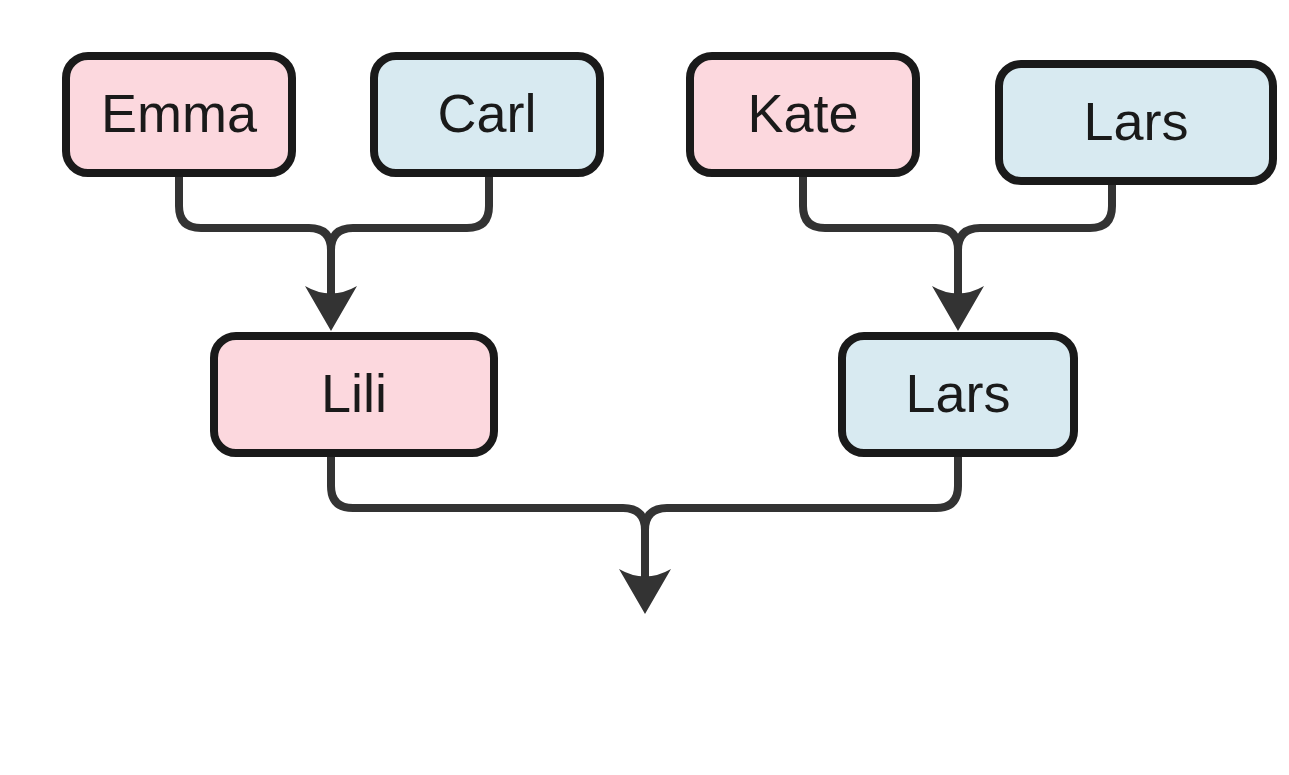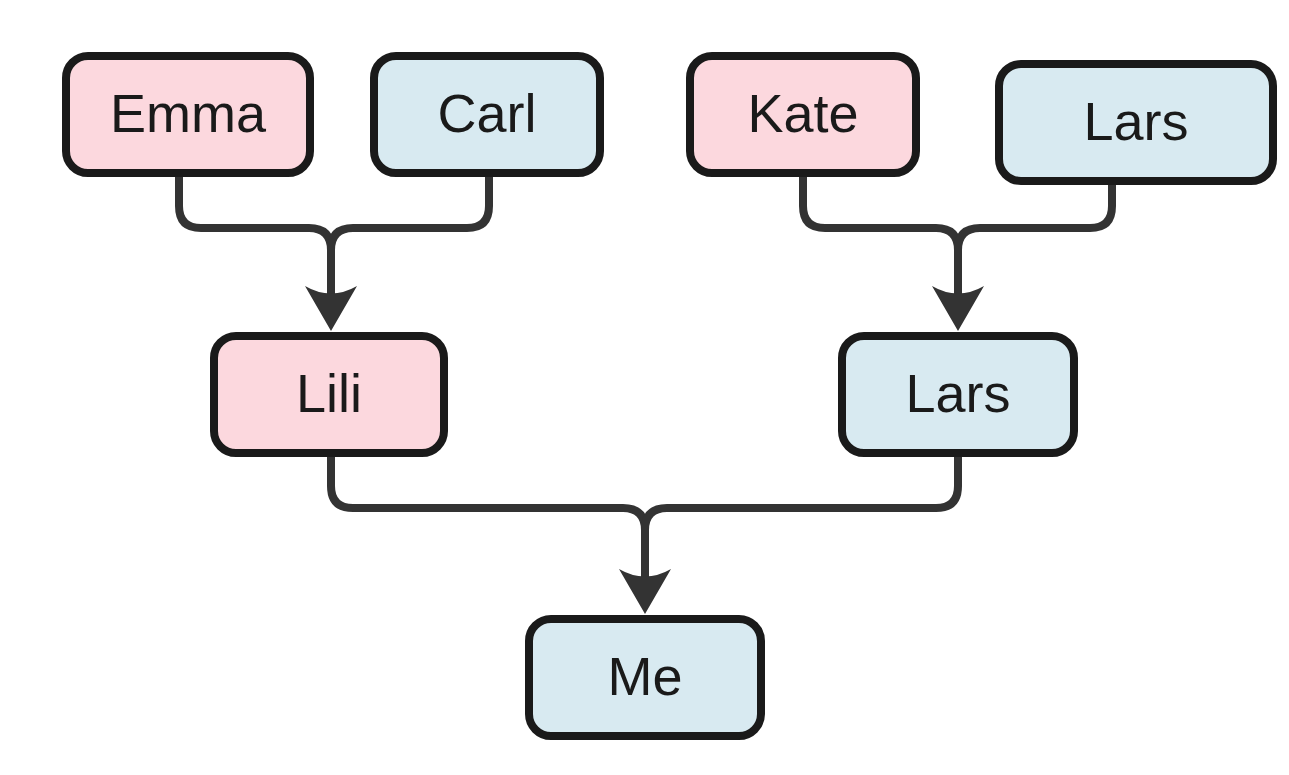--- a/index.html
+++ b/index.html
@@ -64,37 +64,34 @@
 
     <path class="edge" d="M803 177 L803 206 Q803 228 825 228 L936 228 Q958 228 958 250 L958 305"></path>
     <path class="edge" d="M1112 177 L1112 206 Q1112 228 1090 228 L980 228 Q958 228 958 250 L958 305"></path>
     <path class="arrowhead" d="M958 331 L932 286 Q958 301 984 286 Z"></path>
 
     <path class="edge" d="M331 457 L331 486 Q331 508 353 508 L623 508 Q645 508 645 530 L645 588"></path>
     <path class="edge" d="M958 457 L958 486 Q958 508 936 508 L667 508 Q645 508 645 530 L645 588"></path>
     <path class="arrowhead" d="M645 614 L619 569 Q645 584 671 569 Z"></path>
   </svg>
 
-  <div class="node female" style="left:62px;  top:52px;  width:252px;">
+  <div class="node female" style="left:62px;  top:52px;  width:234px;">
     <span class="label">Emma</span>
   </div>
   <div class="node female" style="left:686px; top:52px;  width:234px;">
     <span class="label">Kate</span>
   </div>
   <div class="node male" style="left:370px; top:52px;  width:234px;">
     <span class="label">Carl</span>
   </div>
   <div class="node male" style="left:995px; top:52px;  width:282px;margin-top:8px;">
     <span class="label">Lars</span>
   </div>
 
-  <div class="node female" style="left:210px; top:332px; width:238px;">
+  <div class="node female" style="left:210px; top:332px; width:288px;">
     <span class="label">Lili</span>
   </div>
   <div class="node male" style="left:838px; top:332px; width:240px;">
     <span class="label">Lars</span>
   </div>
 
-  <div class="node male" style="left:525px; top:615px; width:240px;">
-    <span class="label">Me</span>
-  </div>
 
 </div>
 
 </body></html>

